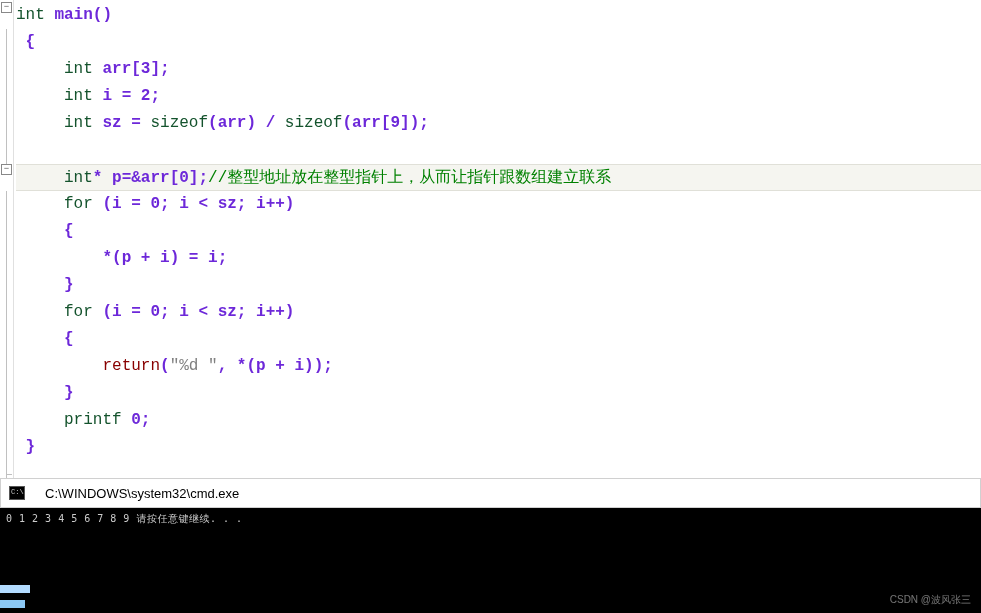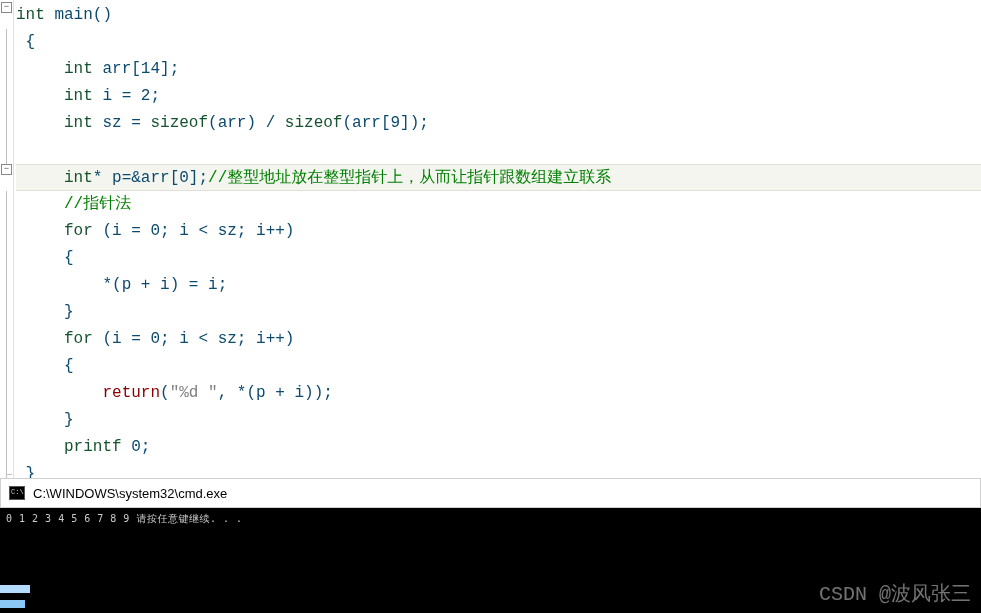--- a/index.html
+++ b/index.html
@@ -68,38 +68,38 @@
     }
     .code-line.highlighted {
       background: #f5f5f0;
       border-top: 1px solid #e0e0d8;
       border-bottom: 1px solid #e0e0d8;
     }
     .kw { color: #14532d; }
     .fn { color: #880000; }
     .str { color: #808080; }
     .cmt { color: #008000; }
-    .plain { color: #0c4a6e; }
+    .plain { color: #6d28d9; font-weight: bold; }
     
     .console-window {
       position: absolute;
       bottom: 0;
       left: 0;
       right: 0;
       height: 135px;
       background: #000000;
     }
     .console-titlebar {
       height: 30px;
       background: #ffffff;
       border: 1px solid #d0d0d0;
       display: flex;
       align-items: center;
       padding-left: 8px;
-      gap: 8px;
+      gap: 20px;
     }
     .console-icon {
       width: 16px;
       height: 14px;
       background: #000;
       border: 1px solid #555;
       position: relative;
     }
     .console-icon::after {
       content: "C:\\";
@@ -123,22 +123,22 @@
       color: #cccccc;
       font-family: "NSimSun", SimSun, Consolas, monospace;
       font-size: 10px;
       letter-spacing: 0.5px;
     }
     .watermark {
       position: absolute;
       right: 10px;
       bottom: 6px;
       color: rgba(255,255,255,0.45);
-      font-family: Liberation Mono, monospace;
-      font-size: 20px;
+      font-family: Liberation Sans, sans-serif;
+      font-size: 10px;
     }
     .bottom-decor {
       position: absolute;
       bottom: 0;
       left: 0;
       width: 40px;
       height: 40px;
     }
     .bottom-decor .bar1 {
       position: absolute;
@@ -214,26 +214,25 @@
         <div class="vline"></div>
       </div>
     <div class="fold-cell">
         <div class="vline"></div>
         <div class="corner"></div>
       </div>
   </div>
   <div class="code-area" id="code-area">
       <div class="code-line"><span class="kw">int</span><span class="plain"> main()</span></div>
       <div class="code-line"> <span class="plain">{</span></div>
-      <div class="code-line">     <span class="kw">int</span><span class="plain"> arr[14];</span></div>
+      <div class="code-line">     <span class="kw">int</span><span class="plain"> arr[3];</span></div>
       <div class="code-line">     <span class="kw">int</span><span class="plain"> i = 2;</span></div>
       <div class="code-line">     <span class="kw">int</span><span class="plain"> sz = </span><span class="kw">sizeof</span><span class="plain">(arr) / </span><span class="kw">sizeof</span><span class="plain">(arr[9]);</span></div>
       <div class="code-line"></div>
       <div class="code-line highlighted">     <span class="kw">int</span><span class="plain">* p=&amp;arr[0];</span><span class="cmt">//整型地址放在整型指针上，从而让指针跟数组建立联系</span></div>
-      <div class="code-line">     <span class="cmt">//指针法</span></div>
       <div class="code-line">     <span class="kw">for</span><span class="plain"> (i = 0; i &lt; sz; i++)</span></div>
       <div class="code-line">     <span class="plain">{</span></div>
       <div class="code-line">         <span class="plain">*(p + i) = i;</span></div>
       <div class="code-line">     <span class="plain">}</span></div>
       <div class="code-line">     <span class="kw">for</span><span class="plain"> (i = 0; i &lt; sz; i++)</span></div>
       <div class="code-line">     <span class="plain">{</span></div>
       <div class="code-line">         <span class="fn">return</span><span class="plain">(</span><span class="str">"%d "</span><span class="plain">, *(p + i));</span></div>
       <div class="code-line">     <span class="plain">}</span></div>
       <div class="code-line">     <span class="kw">printf</span><span class="plain"> 0;</span></div>
       <div class="code-line"> <span class="plain">}</span></div>

